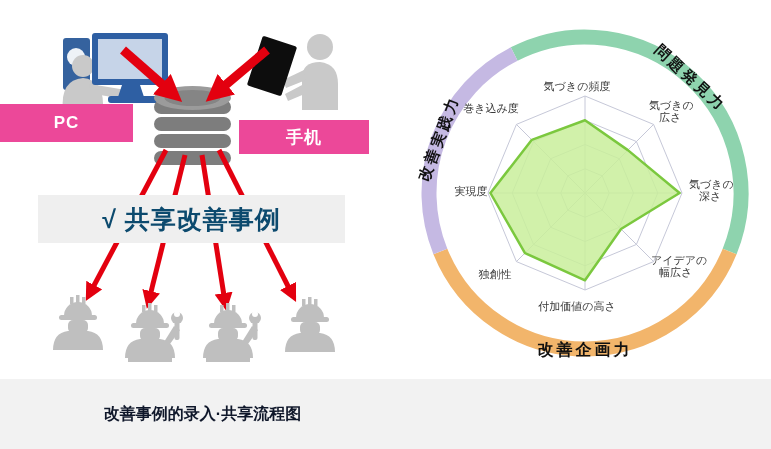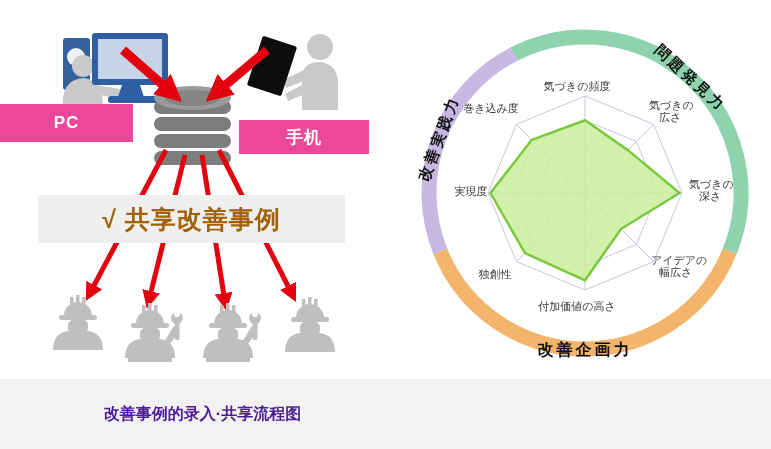--- a/index.html
+++ b/index.html
@@ -3,24 +3,24 @@
 <meta charset="utf-8">
 <style>
   * { margin:0; padding:0; box-sizing:border-box; }
   html,body { background:#fff; font-family:"Liberation Sans","DejaVu Sans",sans-serif; }
   #stage { position:relative; width:771px; height:449px; background:#fff; overflow:hidden; }
   .abs { position:absolute; }
   .black-box { background:#ec4899; color:#fff; font-weight:bold; font-size:17px;
                display:flex; align-items:center; justify-content:center; letter-spacing:1px; }
   #banner { left:38px; top:195px; width:307px; height:48px; background:#efefef;
             display:flex; align-items:center; justify-content:center;
-            color:#a16207; font-weight:bold; font-size:25px; letter-spacing:1px; }
+            color:#0c4a6e; font-weight:bold; font-size:25px; letter-spacing:1px; }
   #caption-band { left:0; top:379px; width:771px; height:70px; background:#f2f2f2; }
   .caption { position:absolute; top:20px; height:30px; display:flex; align-items:center;
-             justify-content:center; font-weight:bold; font-size:16px; color:#4c1d95; }
+             justify-content:center; font-weight:bold; font-size:16px; color:#0f172a; }
   #caption-left  { left:0;   width:405px; }
   #caption-right { left:405px; width:366px; }
   svg text { font-family:"Liberation Sans","DejaVu Sans",sans-serif; }
 </style>
 </head>
 <body>
 
 <div id="stage">
 
   <svg class="abs" style="left:0;top:0" width="405" height="380" viewBox="0 0 405 380">

